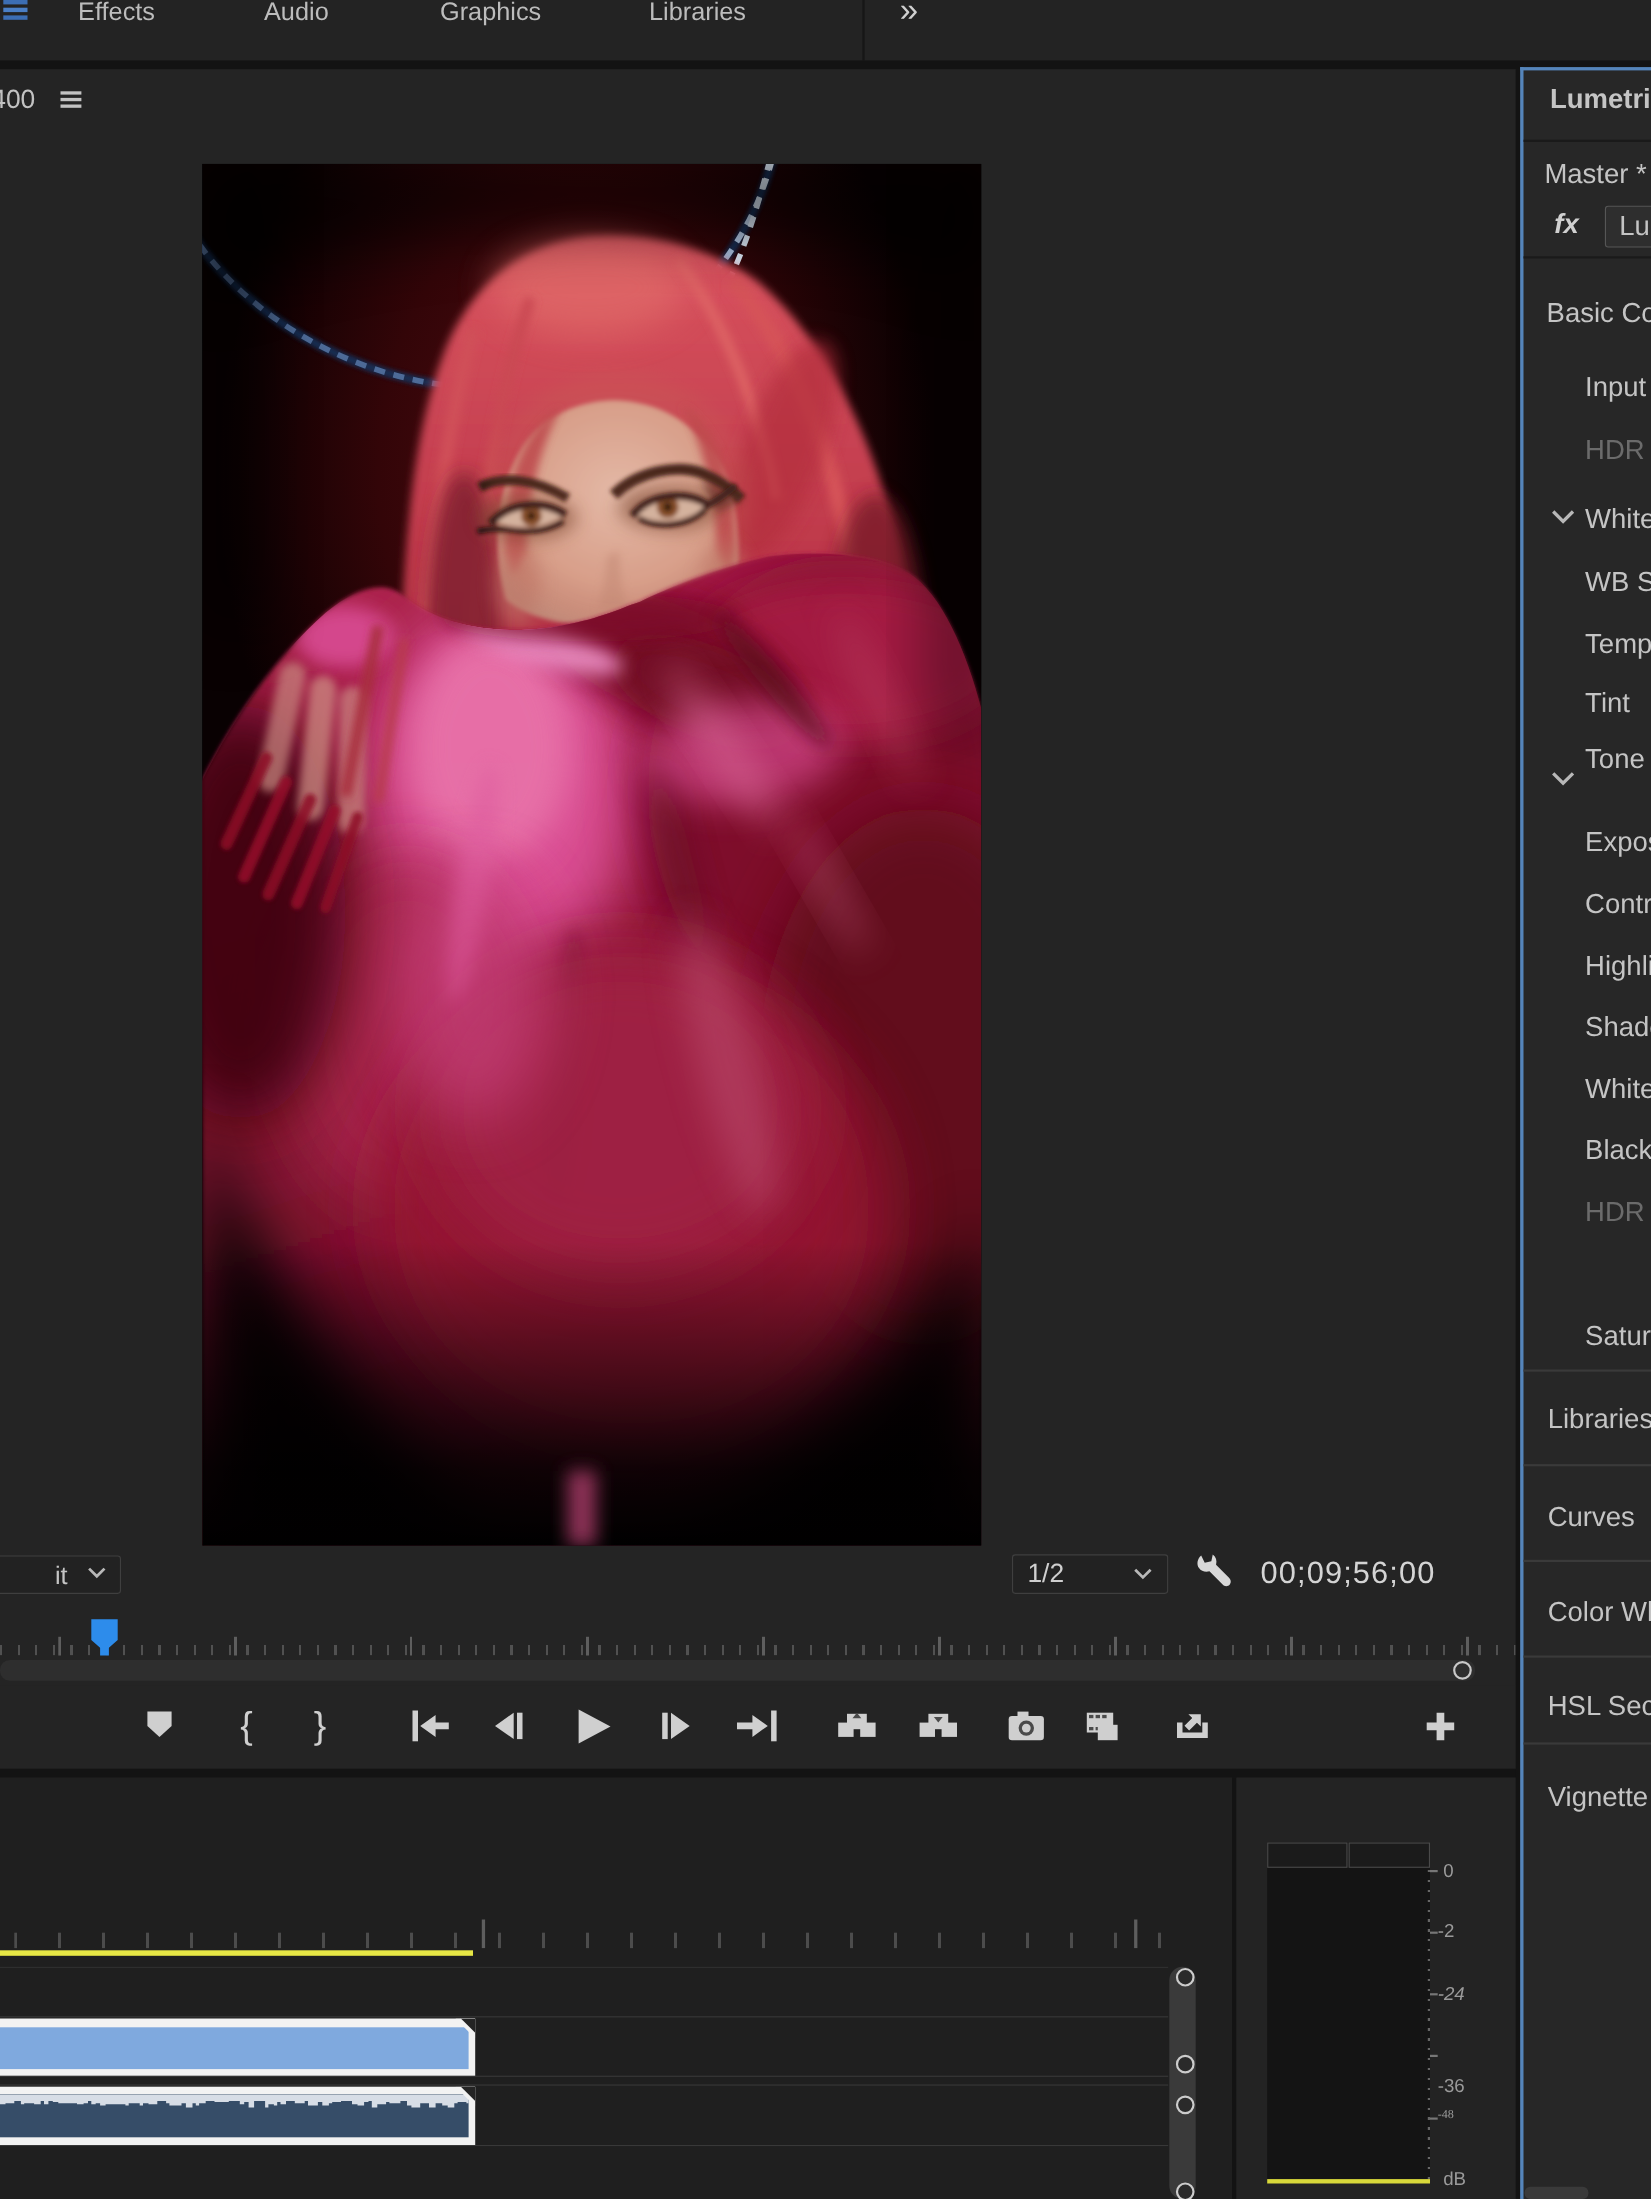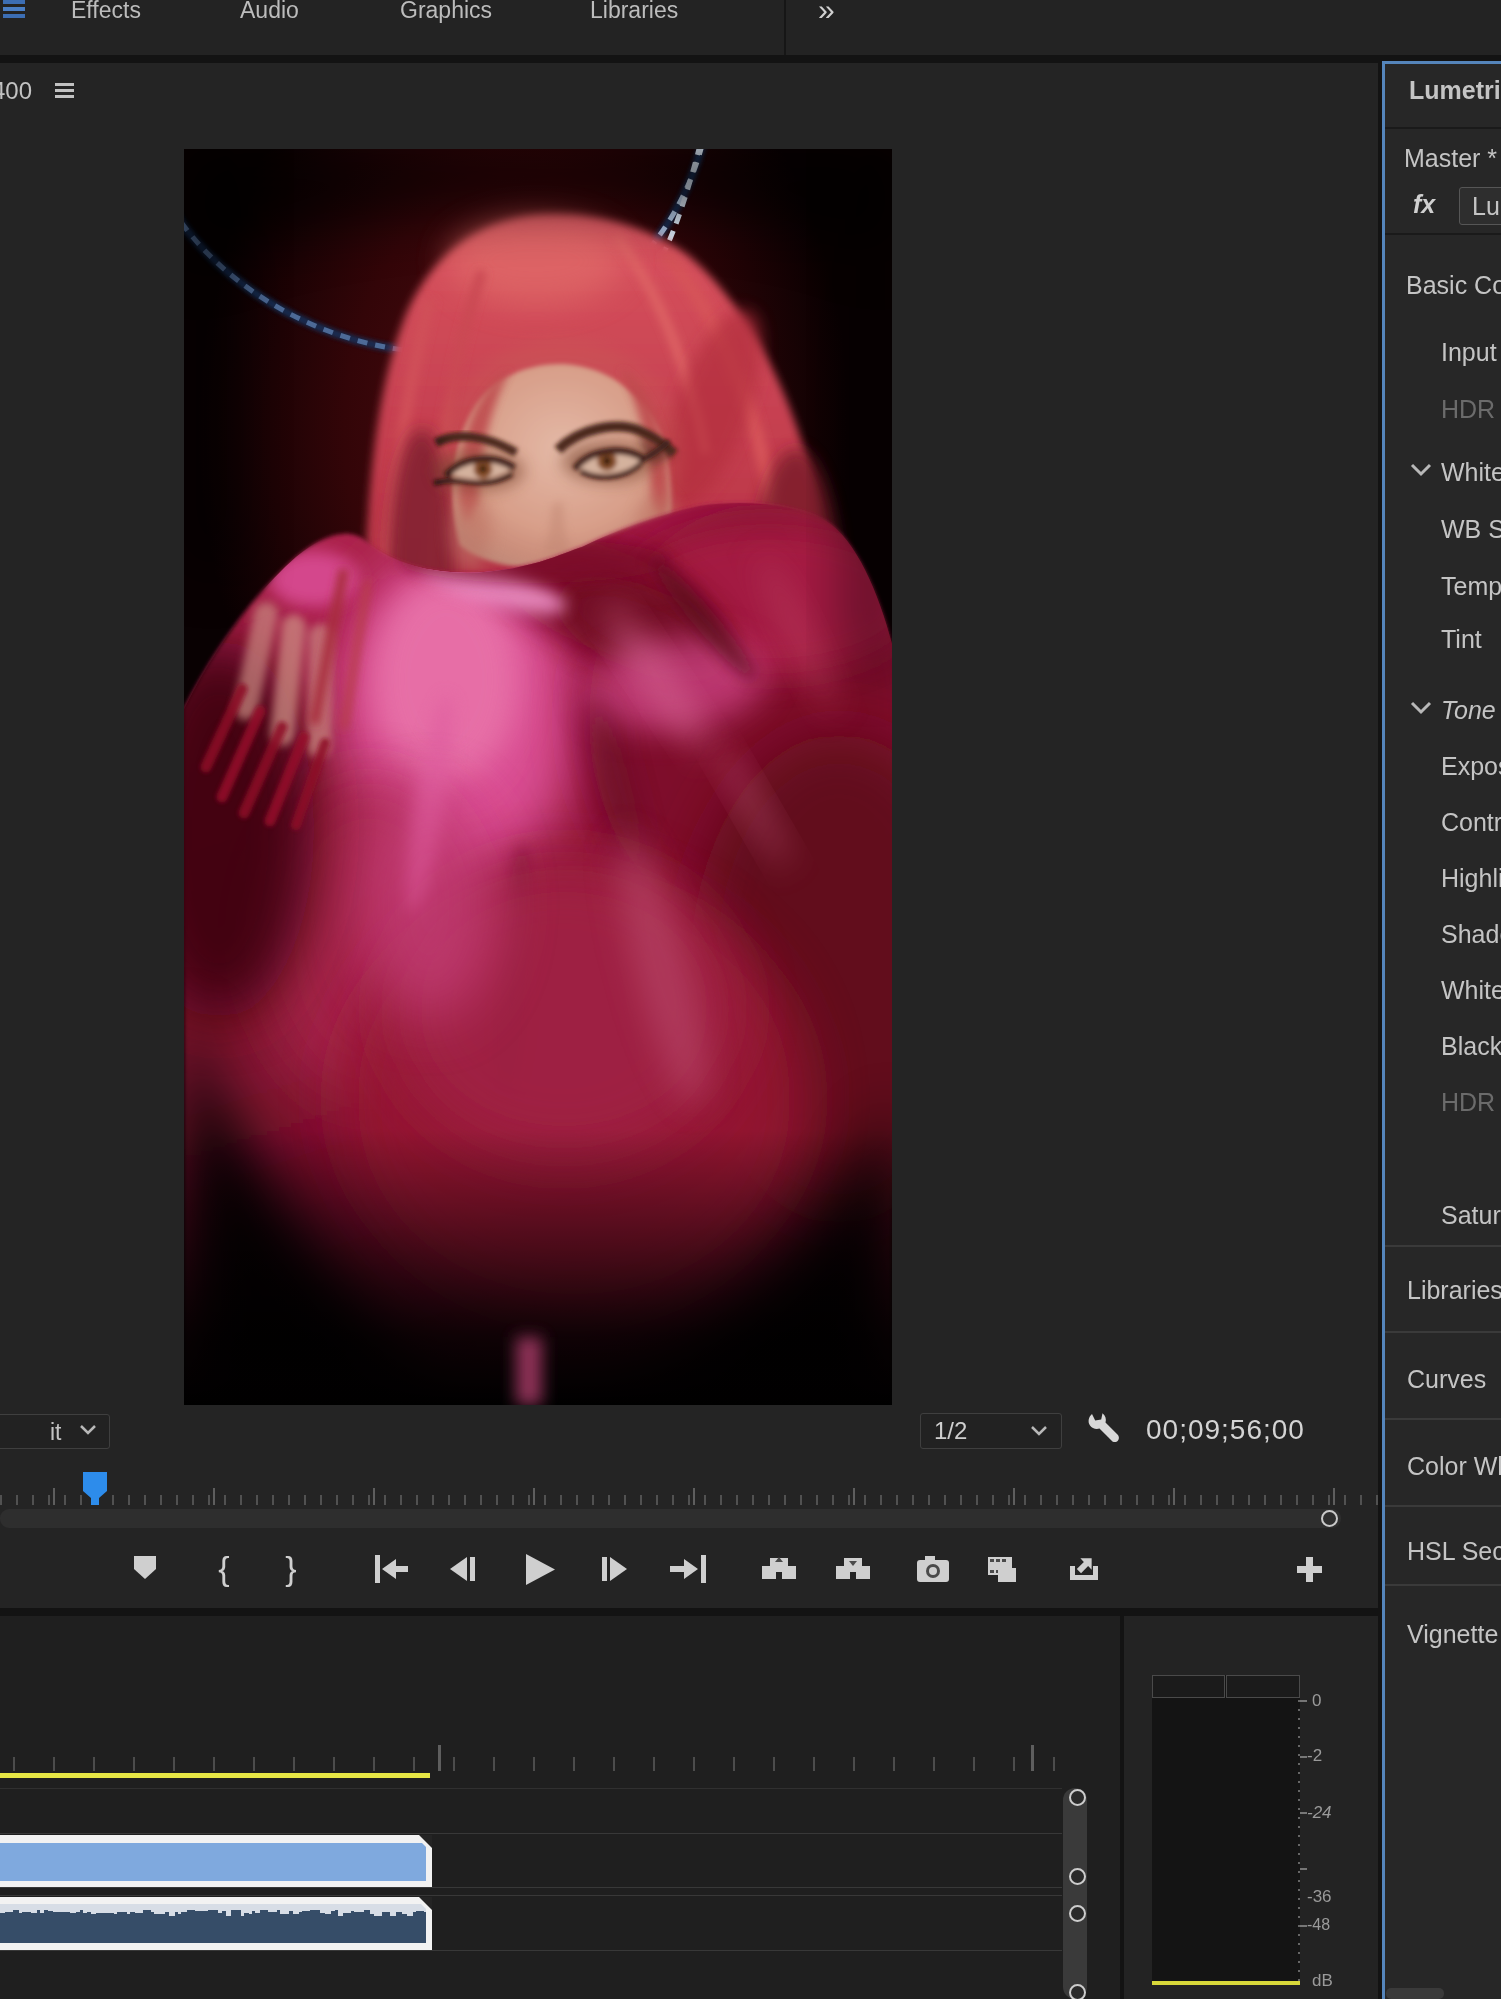--- a/index.html
+++ b/index.html
@@ -336,21 +336,21 @@
     <svg class="abs" style="left:1410px;top:463px;" width="22" height="14">
         <path d="M2 2 L11 11 L20 2" stroke="#b8b8b8" stroke-width="3" fill="none"></path>
       </svg>
     <div class="lbl" style="left:1441px;top:458px;">White</div>
     <div class="lbl" style="left:1441px;top:515px;">WB Se</div>
     <div class="lbl" style="left:1441px;top:572px;">Temp</div>
     <div class="lbl" style="left:1441px;top:625px;">Tint</div>
     <svg class="abs" style="left:1410px;top:701px;" width="22" height="14">
         <path d="M2 2 L11 11 L20 2" stroke="#b8b8b8" stroke-width="3" fill="none"></path>
       </svg>
-    <div class="lbl" style="left:1441px;top:696px;font-style:italic;">Tone</div>
+    <div class="lbl" style="left:1441px;top:676px;">Tone</div>
     <div class="lbl" style="left:1441px;top:752px;">Expos</div>
     <div class="lbl" style="left:1441px;top:808px;">Contra</div>
     <div class="lbl" style="left:1441px;top:864px;">Highli</div>
     <div class="lbl" style="left:1441px;top:920px;">Shado</div>
     <div class="lbl" style="left:1441px;top:976px;">White</div>
     <div class="lbl" style="left:1441px;top:1032px;">Blacks</div>
     <div class="lbl dim" style="left:1441px;top:1088px;">HDR S</div>
     <div class="lbl" style="left:1441px;top:1201px;">Satura</div>
     <div class="abs" style="left:1385px;top:1245px;width:116px;height:2px;background:#3a3a3a;"></div>
     <div class="lbl" style="left:1407px;top:1276px;">Libraries</div>
@@ -363,21 +363,21 @@
     <div class="abs" style="left:1385px;top:1584px;width:116px;height:2px;background:#3a3a3a;"></div>
     <div class="lbl" style="left:1407px;top:1620px;">Vignette</div>
     <div class="abs" style="left:1386px;top:1988px;width:58px;height:11px;background:#3a3a3a;border-radius:5px;"></div>
   </div>
 
   <div class="abs" id="meterscale2" style="left:0;top:0;">
     <div class="abs" style="left:1312px;top:1691px;color:#9a9a9a;font-size:17px;">0</div>
     <div class="abs" style="left:1307px;top:1746px;color:#9a9a9a;font-size:17px;">-2</div>
     <div class="abs" style="left:1307px;top:1803px;color:#9a9a9a;font-size:17px;font-style:italic;">-24</div>
     <div class="abs" style="left:1307px;top:1859px;color:#9a9a9a;font-size:17px;margin-top:28px;">-36</div>
-    <div class="abs" style="left:1307px;top:1916px;color:#9a9a9a;font-size:16px;">-48</div>
+    <div class="abs" style="left:1307px;top:1916px;color:#9a9a9a;font-size:11px;font-family:Liberation Serif, serif;">-48</div>
     <div class="abs" style="left:1312px;top:1971px;color:#9a9a9a;font-size:17px;">dB</div>
     <div class="abs" style="left:1300px;top:1700px;width:7px;height:2px;background:#777;"></div>
     <div class="abs" style="left:1300px;top:1756px;width:7px;height:2px;background:#777;"></div>
     <div class="abs" style="left:1300px;top:1812px;width:7px;height:2px;background:#777;"></div>
     <div class="abs" style="left:1300px;top:1868px;width:7px;height:2px;background:#777;"></div>
     <div class="abs" style="left:1300px;top:1925px;width:7px;height:2px;background:#777;"></div>
     <div class="abs" style="left:1298px;top:1700px;width:2px;height:281px;background:repeating-linear-gradient(to bottom,#666 0,#666 2px,transparent 2px,transparent 9px);"></div>
   </div>
 
 </div>

